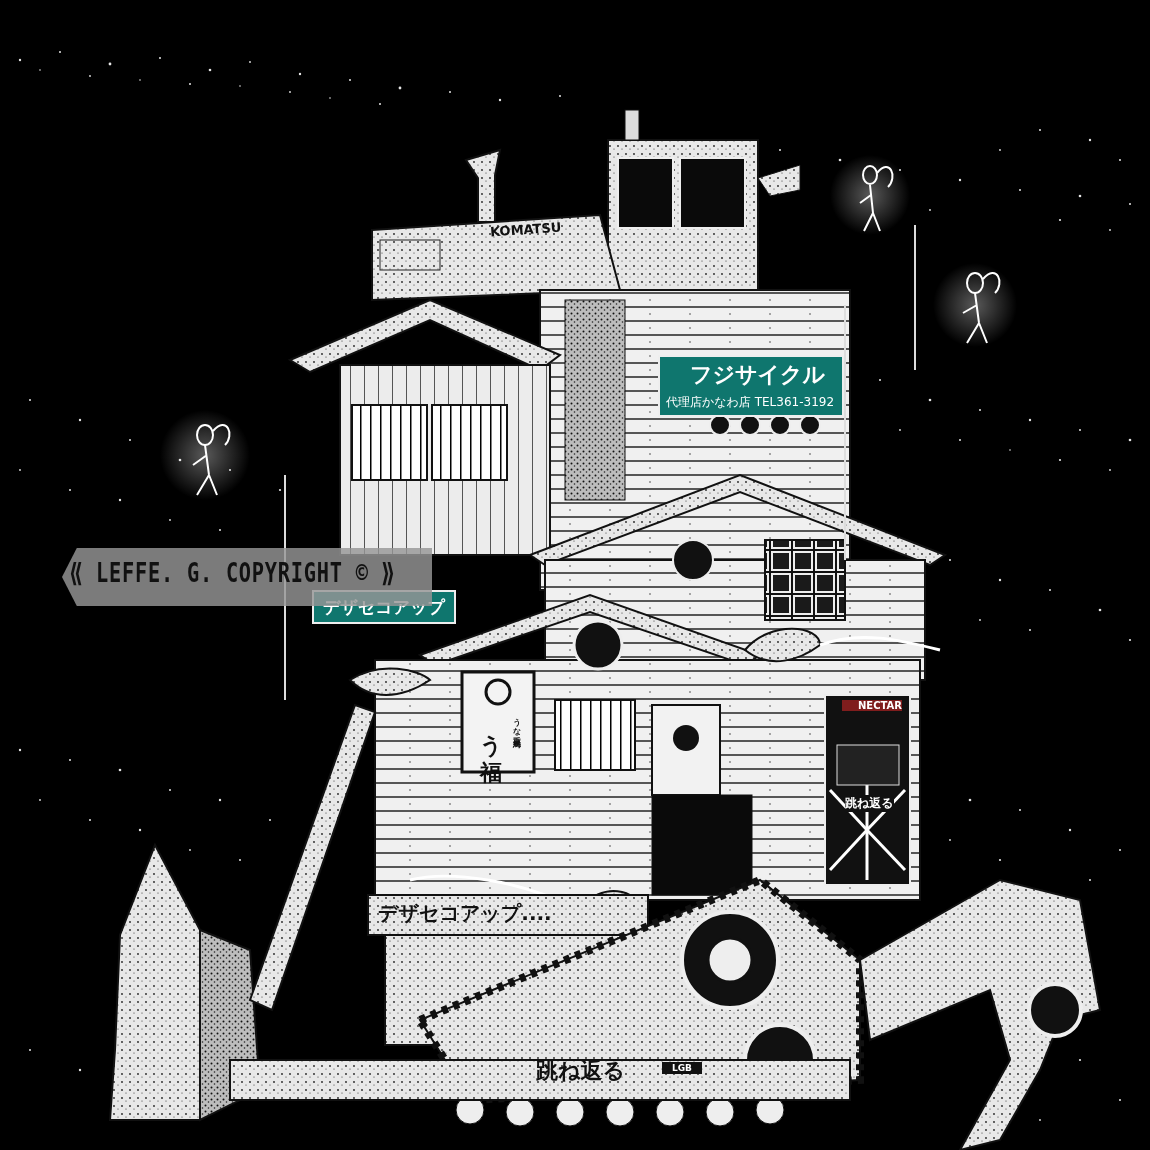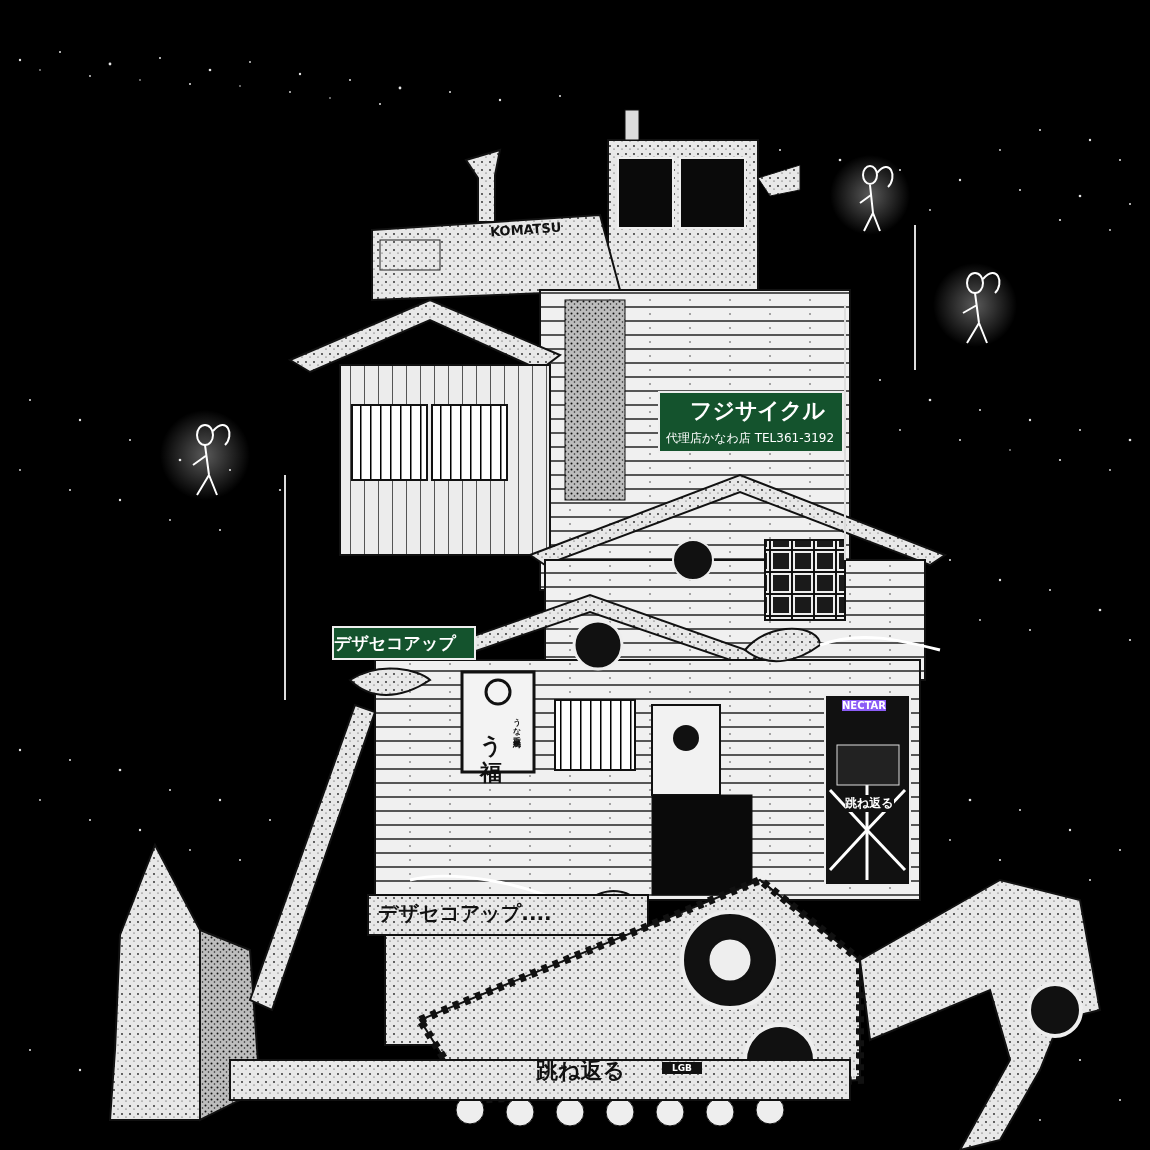--- a/index.html
+++ b/index.html
@@ -5,21 +5,21 @@
   html,body{margin:0;padding:0;background:#000;}
   body{width:1150px;height:1150px;overflow:hidden;position:relative;font-family:"DejaVu Sans",sans-serif;}
   .stage{position:absolute;left:0;top:0;width:1150px;height:1150px;background:#000;}
   svg.art{position:absolute;left:0;top:0;}
   .watermark{position:absolute;left:62px;top:548px;width:370px;height:58px;}
   .watermark .band{position:absolute;left:0;top:0;width:100%;height:100%;background:rgba(150,150,150,0.82);
     clip-path:polygon(0 50%,4% 0,100% 0,100% 100%,4% 100%);}
   .watermark .txt{position:absolute;left:8px;top:10px;width:360px;text-align:left;font-family:"DejaVu Sans Mono",monospace;
     font-size:26px;letter-spacing:1px;color:#111;white-space:nowrap;transform:scaleX(0.78);transform-origin:left center;font-weight:bold;}
   .sign{position:absolute;color:#fff;font-family:"DejaVu Sans",sans-serif;font-weight:bold;white-space:nowrap;}
-  .sign-dark{background:#14532d;border:2px solid #eee;margin-top:36px;}
+  .sign-dark{background:#0f766e;border:2px solid #eee;}
   .label-jp{position:absolute;color:#111;font-family:"DejaVu Sans",sans-serif;font-weight:bold;white-space:nowrap;}
 </style>
 </head>
 <body>
 
 <div class="stage">
   <svg class="art" width="1150" height="1150" viewBox="0 0 1150 1150">
     <defs>
       <pattern id="stip" width="8" height="8" patternUnits="userSpaceOnUse">
         <rect width="8" height="8" fill="#e8e8e8"></rect>
@@ -288,27 +288,31 @@
     </g>
   </svg>
 
   <div class="label-jp" style="left:490px;top:222px;font-size:13px;transform:rotate(-4deg);">KOMATSU</div>
 
   <div class="sign sign-dark" style="left:658px;top:355px;width:182px;height:58px;">
     <div style="font-size:22px;margin:3px 0 0 30px;">フジサイクル</div>
     <div style="font-size:12px;margin:4px 0 0 6px;font-weight:normal;">代理店かなわ店 TEL361-3192</div>
   </div>
 
-  <div class="sign sign-dark" style="left:332px;top:590px;width:140px;height:30px;font-size:17px;line-height:30px;">デザセコアップ</div>
+  <div class="sign sign-dark" style="left:312px;top:590px;width:140px;height:30px;font-size:17px;line-height:30px;text-align:center;">デザセコアップ</div>
 
   <div class="label-jp" style="left:510px;top:712px;font-size:8px;writing-mode:vertical-rl;">うな重 焼鳥</div>
   <div class="label-jp" style="left:476px;top:718px;font-size:22px;writing-mode:vertical-rl;">う福</div>
 
-  <div class="sign" style="left:842px;top:700px;font-size:10px;background:#8b5cf6;">NECTAR</div>
+  <div class="sign" style="left:842px;top:700px;font-size:10px;background:#7f1d1d;padding-left:16px;">NECTAR</div>
   <div class="sign" style="left:845px;top:795px;font-size:12px;background:#111;">跳ね返る</div>
 
   <div class="label-jp" style="left:378px;top:900px;font-size:20px;">デザセコアップ....</div>
 
 
   <div class="label-jp" style="left:536px;top:1056px;font-size:22px;">跳ね返る</div>
   <div class="sign" style="left:662px;top:1062px;font-size:9px;background:#111;padding:1px 10px;">LGB</div>
 
+  <div class="watermark">
+    <div class="band"></div>
+    <div class="txt">⟪ LEFFE. G. COPYRIGHT © ⟫</div>
+  </div>
 </div>
 
 </body></html>

